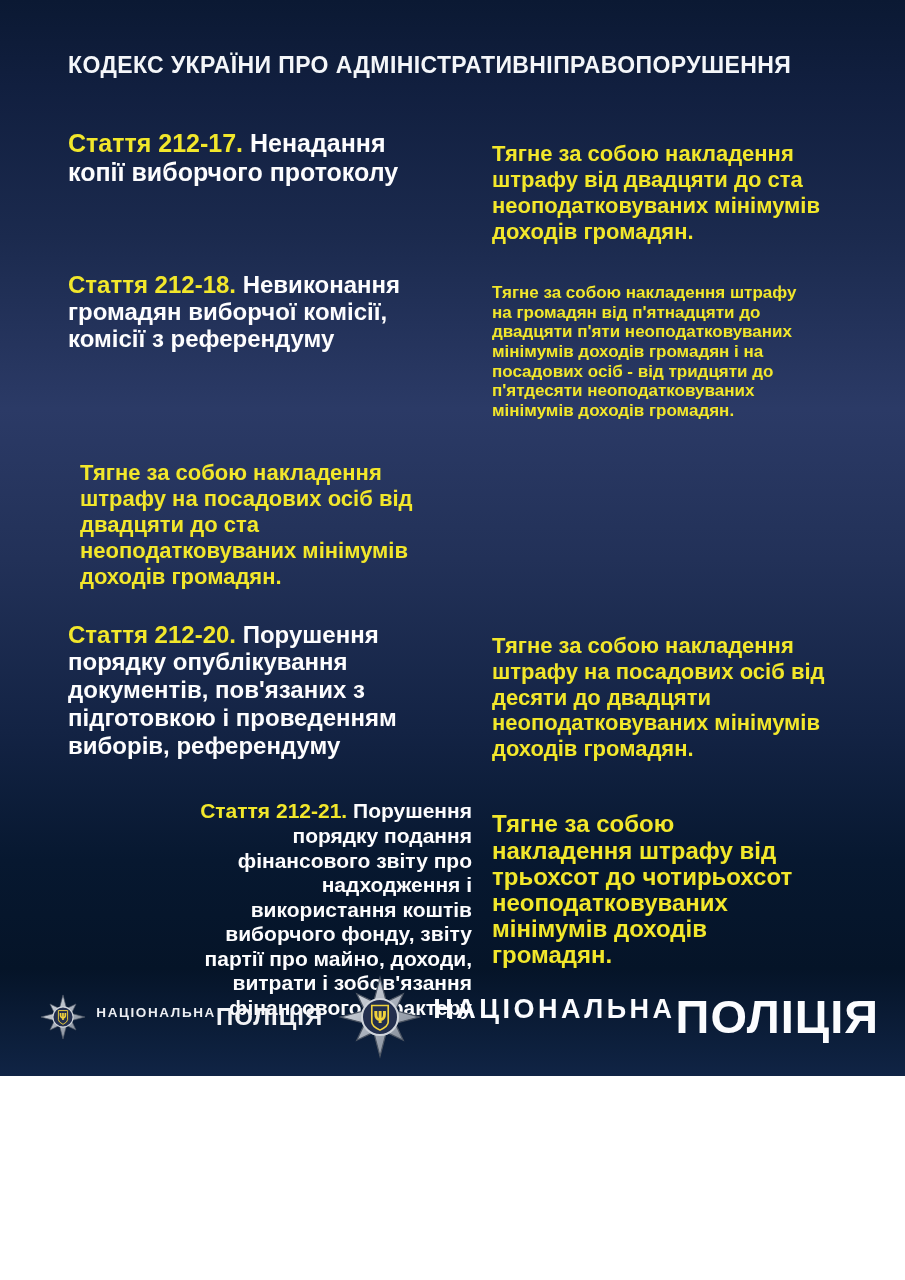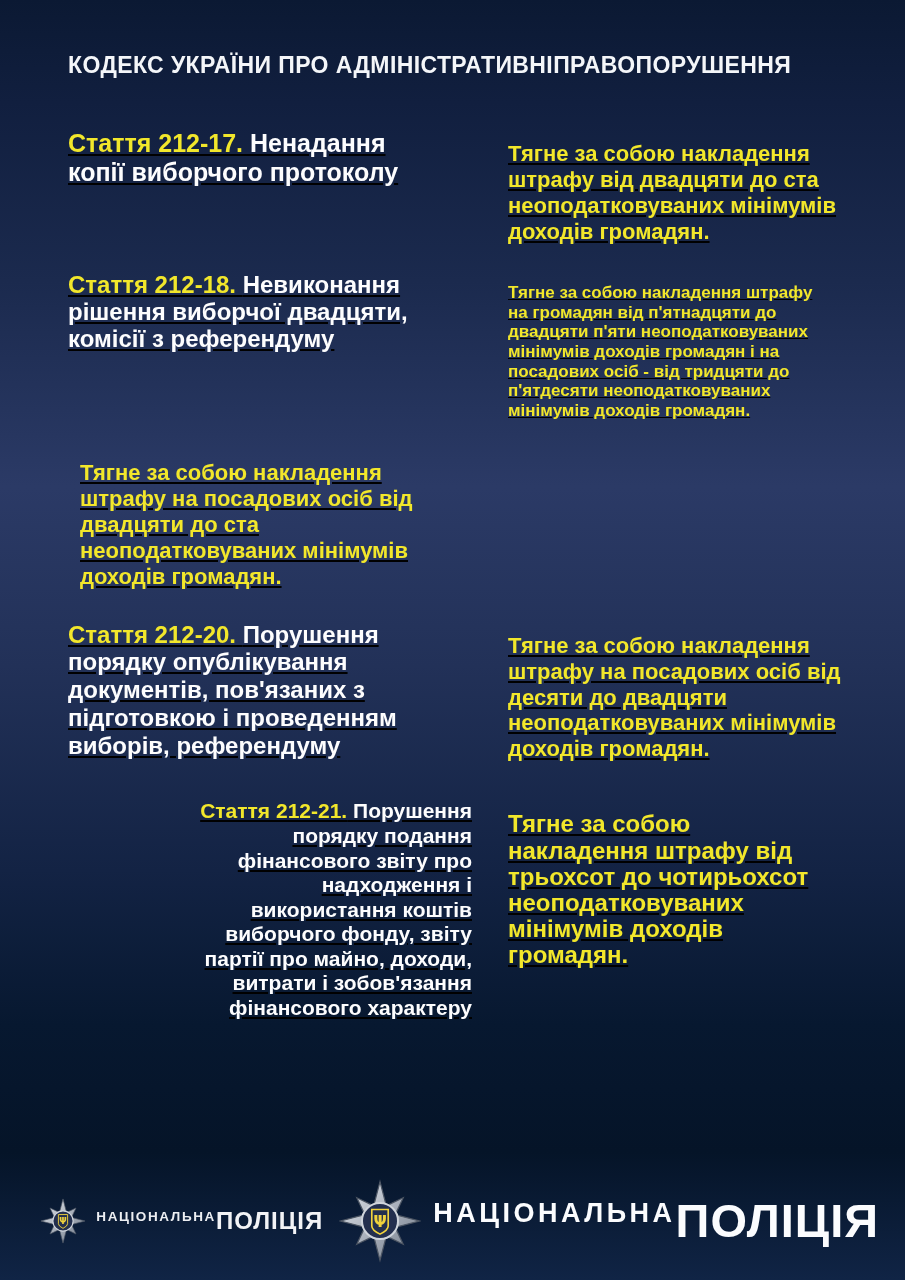--- a/index.html
+++ b/index.html
@@ -2,42 +2,41 @@
 <html lang="uk"><head>
 <meta charset="utf-8">
 <style>
   html,body{margin:0;padding:0;}
   body{
     width:905px;height:1280px;overflow:hidden;
     font-family:"Liberation Sans","DejaVu Sans",sans-serif;
     -webkit-font-smoothing:antialiased;
   }
   .page{
-    position:relative;width:905px;height:1280px;
+    position:relative;width:905px;height:1076px;
     background:linear-gradient(180deg,
       #0b1933 0%,
       #111f3f 8%,
       #1b2a4e 22%,
       #2b3a66 38%,
       #223158 52%,
       #132344 68%,
       #071830 80%,
       #051428 90%,
       #102445 100%);
   }
   .title{
     margin:0;padding:52px 20px 0 68px;
     font-size:23px;font-weight:700;letter-spacing:.4px;
     color:#f4f6f9;
   }
   .articles{padding:0 0 0 68px;}
   .row{
-    display:grid;grid-template-columns:404px 396px;column-gap:24px;
+    display:grid;grid-template-columns:404px 396px;column-gap:8px;
     align-items:start;
-    text-decoration:underline;
   }
   .article-name{margin:0;white-space:pre-line;font-weight:700;color:#fdfdfe;}
   .article-name .num{color:#f2e72b;}
   .penalty{margin:12px;white-space:pre-line;font-weight:700;color:#f2e72b;}
 
   .r1{margin-top:50px;}
   .r1 .article-name{font-size:25px;line-height:1.16;}
   .r1 .penalty{font-size:22px;line-height:1.18;}
 
   .r2{margin-top:14px;}
@@ -92,21 +91,21 @@
       <p class="article-name"><span class="num">Стаття 212-17.</span> <span>Ненадання
 копії виборчого протоколу</span></p>
       <p class="penalty">Тягне за собою накладення
 штрафу від двадцяти до ста
 неоподатковуваних мінімумів
 доходів громадян.</p>
     </section>
 
     <section class="row r2">
       <p class="article-name"><span class="num">Стаття 212-18.</span> <span>Невиконання
-рішення виборчої двадцяти,
+громадян виборчої комісії,
 комісії з референдуму</span></p>
       <p class="penalty">Тягне за собою накладення штрафу
 на громадян від п'ятнадцяти до
 двадцяти п'яти неоподатковуваних
 мінімумів доходів громадян і на
 посадових осіб - від тридцяти до
 п'ятдесяти неоподатковуваних
 мінімумів доходів громадян.</p>
     </section>
 

